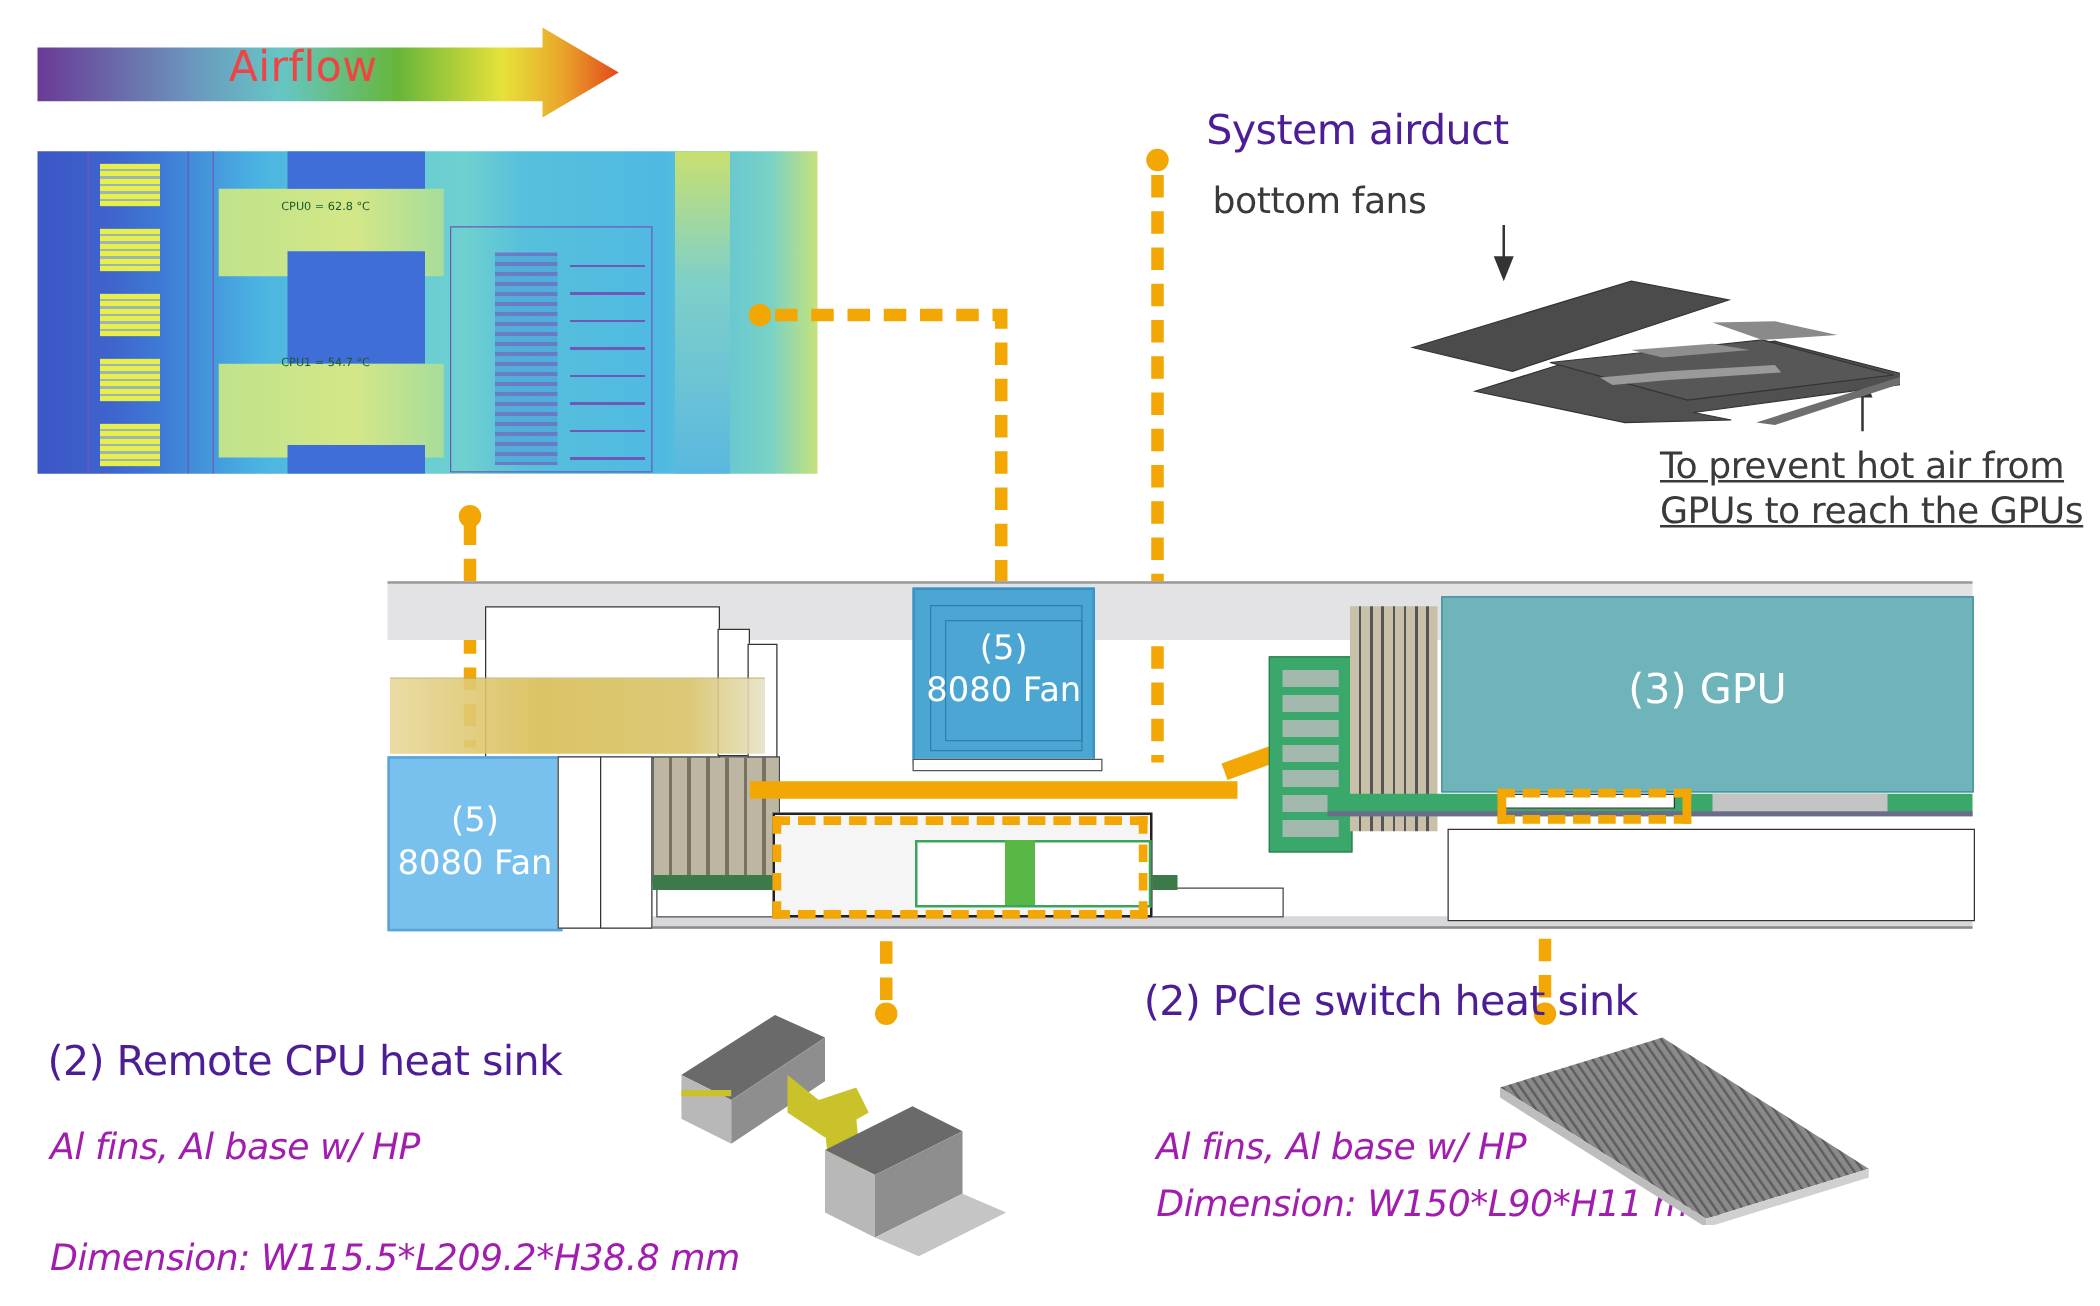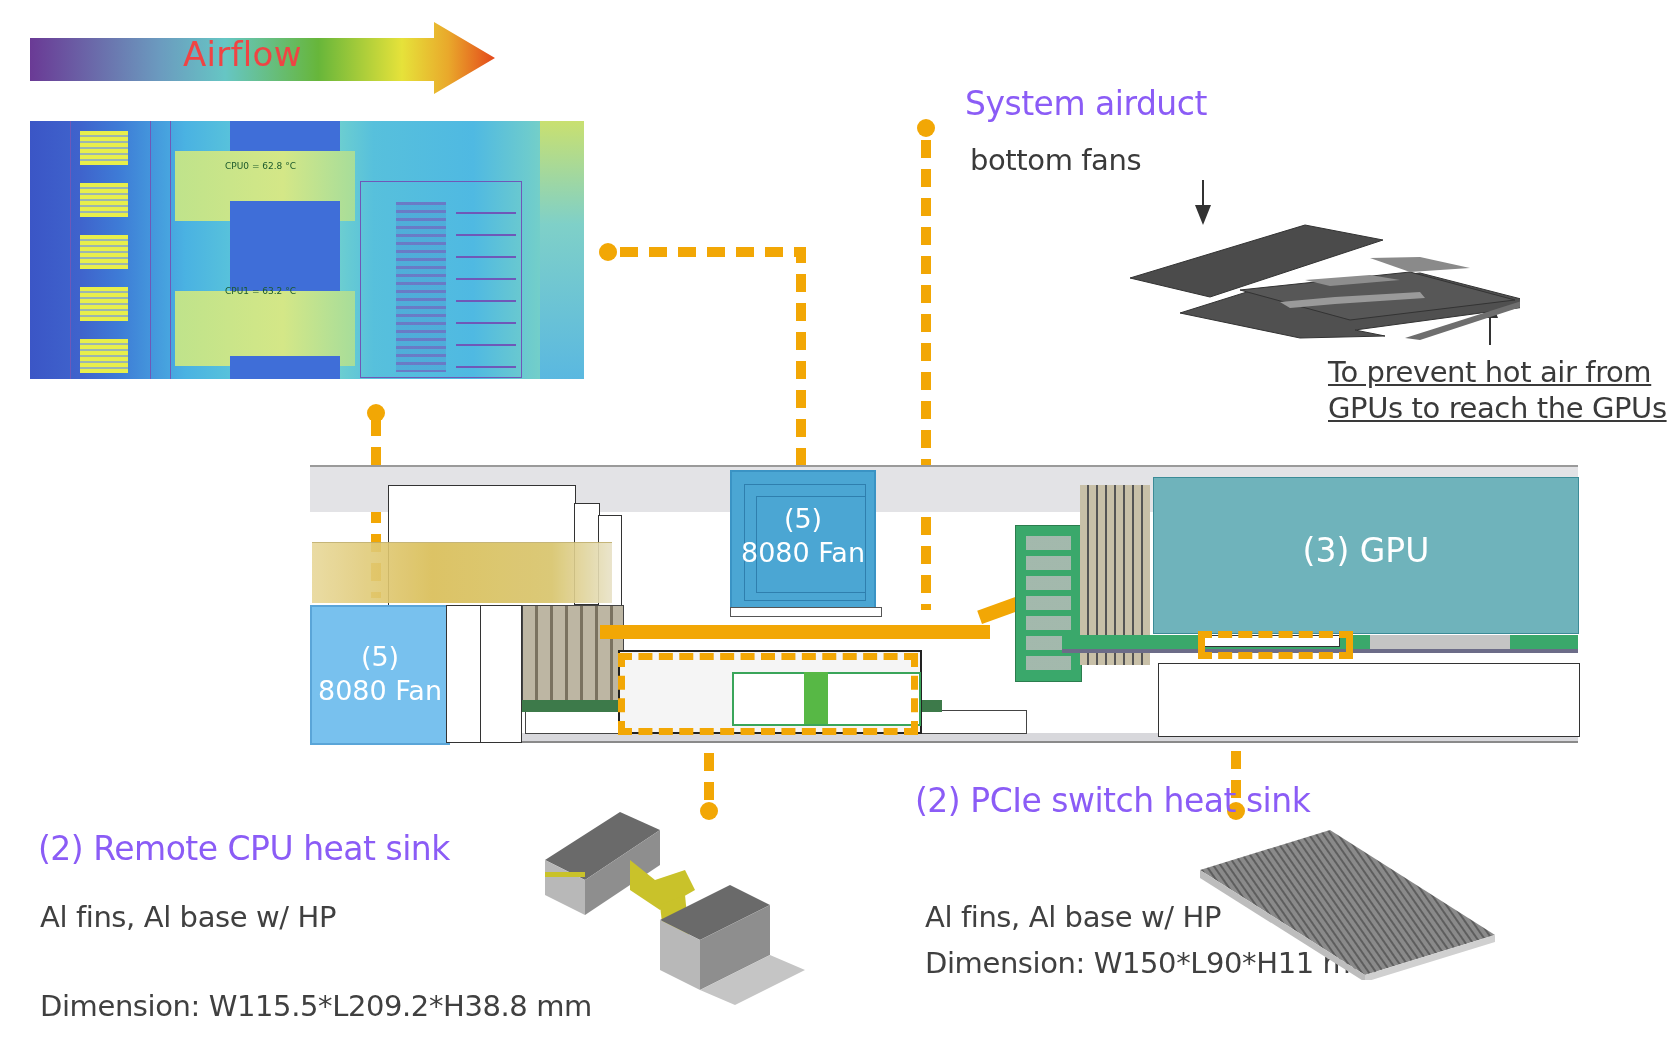--- a/index.html
+++ b/index.html
@@ -1,20 +1,20 @@
 <!DOCTYPE html>
 <html><head>
 <meta charset="utf-8">
 <style>
   html,body{margin:0;padding:0;background:#fff;}
   body{width:1680px;height:1045px;position:relative;overflow:hidden;font-family:"DejaVu Sans","Liberation Sans",sans-serif;}
   .abs{position:absolute;}
-  .orange{color:#8b5cf6;text-align:right;}
+  .orange{color:#4c1d95;text-align:right;}
   .h-title{font-size:33px;font-weight:normal;letter-spacing:-0.5px;white-space:nowrap;}
-  .body-txt{font-size:29px;letter-spacing:-0.4px;white-space:nowrap;color:#404040;}
+  .body-txt{font-size:29px;letter-spacing:-0.4px;white-space:nowrap;color:#a21caf;font-style:italic;}
   .callout-txt{font-size:29px;line-height:36px;letter-spacing:-0.4px;color:#3a3a3a;}
   .label-white{color:#fff;text-align:center;font-size:27px;line-height:34px;}
 </style>
 </head>
 <body>
 
 <svg class="abs" style="left:28px;top:18px;" width="475" height="76">
   <defs>
     <linearGradient id="airgrad" x1="0" y1="0" x2="1" y2="0">
       <stop offset="0" stop-color="#6a3a95"></stop>
@@ -23,41 +23,41 @@
       <stop offset="0.62" stop-color="#67b63a"></stop>
       <stop offset="0.80" stop-color="#e6e23a"></stop>
       <stop offset="0.90" stop-color="#e9a82b"></stop>
       <stop offset="1" stop-color="#e4481b"></stop>
     </linearGradient>
   </defs>
   <polygon points="2,20 406,20 406,4 467,40 406,76 406,63 2,63" fill="url(#airgrad)"></polygon>
 </svg>
 <div class="abs" style="left:183px;top:34px;font-size:34px;color:#ef4444;letter-spacing:0.3px;">Airflow</div>
 
-<div class="abs" style="left:30px;top:121px;width:554px;height:258px;overflow:hidden;background:linear-gradient(90deg,#3b56c6 0%,#3f63cc 9%,#3e7bd6 16%,#4ab2e2 28%,#5ec9d8 40%,#6fd0cf 55%,#57c0dc 62%,#4fb9e2 80%,#79d2c5 94%,#c6e27a 100%);">
+<div class="abs" style="left:30px;top:121px;width:624px;height:258px;overflow:hidden;background:linear-gradient(90deg,#3b56c6 0%,#3f63cc 9%,#3e7bd6 16%,#4ab2e2 28%,#5ec9d8 40%,#6fd0cf 55%,#57c0dc 62%,#4fb9e2 80%,#79d2c5 94%,#c6e27a 100%);">
 
   <div class="abs" style="left:50px;top:10px;width:48px;height:240px;">
     <div style="height:34px;margin-bottom:18px;background:repeating-linear-gradient(180deg,#e8ef4a 0 4px,#9bb6b0 4px 6px);"></div>
     <div style="height:34px;margin-bottom:18px;background:repeating-linear-gradient(180deg,#e8ef4a 0 4px,#9bb6b0 4px 6px);"></div>
     <div style="height:34px;margin-bottom:18px;background:repeating-linear-gradient(180deg,#e8ef4a 0 4px,#9bb6b0 4px 6px);"></div>
     <div style="height:34px;margin-bottom:18px;background:repeating-linear-gradient(180deg,#e8ef4a 0 4px,#9bb6b0 4px 6px);"></div>
     <div style="height:34px;background:repeating-linear-gradient(180deg,#e8ef4a 0 4px,#9bb6b0 4px 6px);"></div>
   </div>
 
   <div class="abs" style="left:40px;top:0;width:1px;height:258px;background:#6f58b8;"></div>
   <div class="abs" style="left:120px;top:0;width:1px;height:258px;background:#6f58b8;"></div>
   <div class="abs" style="left:140px;top:0;width:1px;height:258px;background:#6f58b8;"></div>
 
   <div class="abs" style="left:145px;top:30px;width:180px;height:70px;background:linear-gradient(90deg,#bfe38b,#d4e787 60%,#a7dd9a);"></div>
   <div class="abs" style="left:200px;top:80px;width:110px;height:90px;background:#3f6ed8;"></div>
   <div class="abs" style="left:145px;top:170px;width:180px;height:75px;background:linear-gradient(90deg,#bfe38b,#d4e787 60%,#a7dd9a);"></div>
   <div class="abs" style="left:200px;top:0;width:110px;height:30px;background:#3f6ed8;"></div>
   <div class="abs" style="left:200px;top:235px;width:110px;height:23px;background:#3f6ed8;"></div>
   <div class="abs" style="left:195px;top:40px;font-size:9px;color:#1b5a2c;">CPU0 = 62.8 °C</div>
-  <div class="abs" style="left:195px;top:165px;font-size:9px;color:#1b5a2c;">CPU1 = 63.2 °C</div>
+  <div class="abs" style="left:195px;top:165px;font-size:9px;color:#1b5a2c;">CPU1 = 54.7 °C</div>
 
   <div class="abs" style="left:330px;top:60px;width:160px;height:195px;border:1px solid #6f58b8;">
     <div class="abs" style="left:35px;top:20px;width:50px;height:170px;background:repeating-linear-gradient(180deg,#6f6ac0 0 3px,#4ea9d8 3px 8px);opacity:0.8;"></div>
     <div class="abs" style="left:95px;top:10px;width:60px;height:180px;background:repeating-linear-gradient(180deg,transparent 0 20px,#6f58b8 20px 22px);"></div>
   </div>
   <div class="abs" style="left:510px;top:0;width:44px;height:258px;background:linear-gradient(180deg,#c9e070,#7fd0c8 40%,#5ab8e0);"></div>
 </div>
 
 <svg class="abs" style="left:0;top:0;" width="1680" height="1045">
   <g stroke="#f2a705" stroke-width="10" fill="none" stroke-dasharray="18,11">

